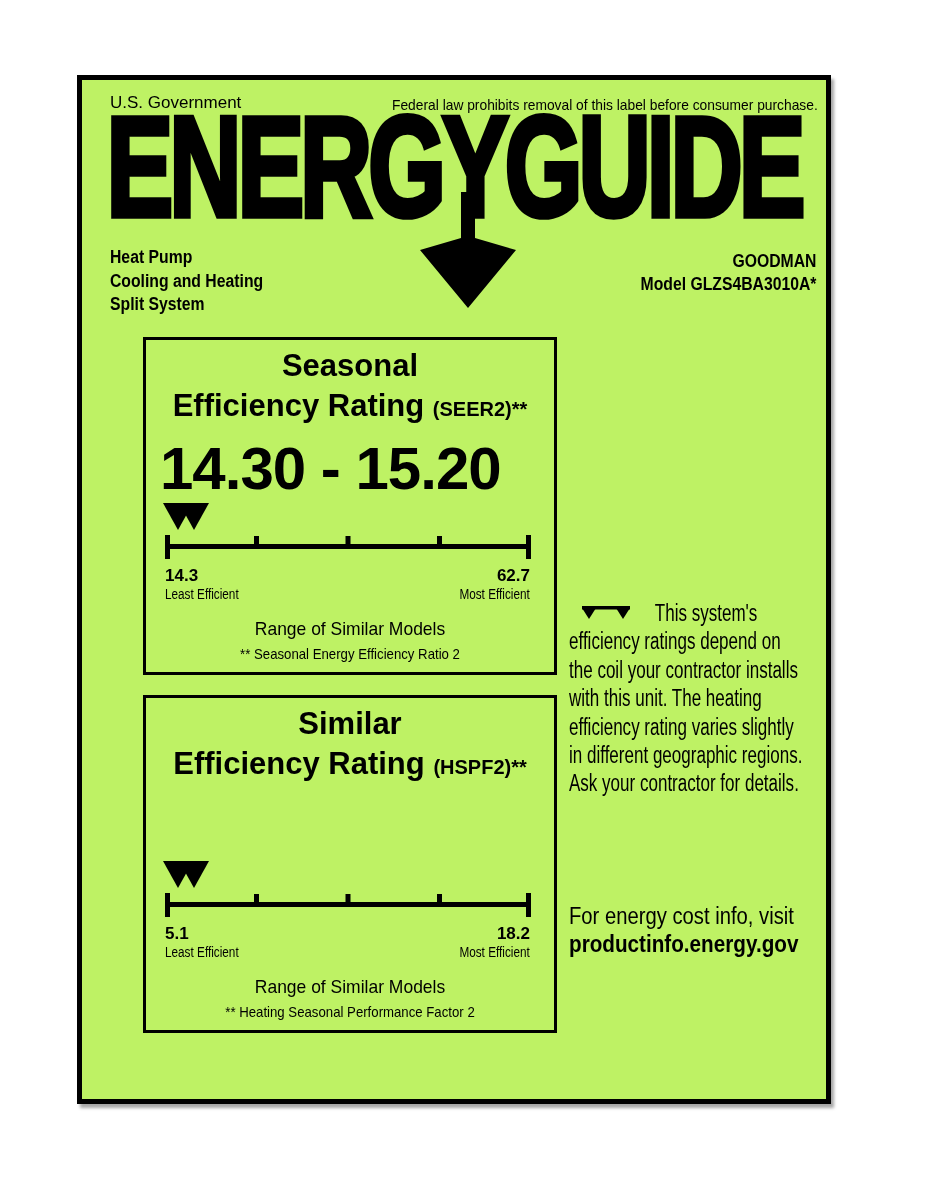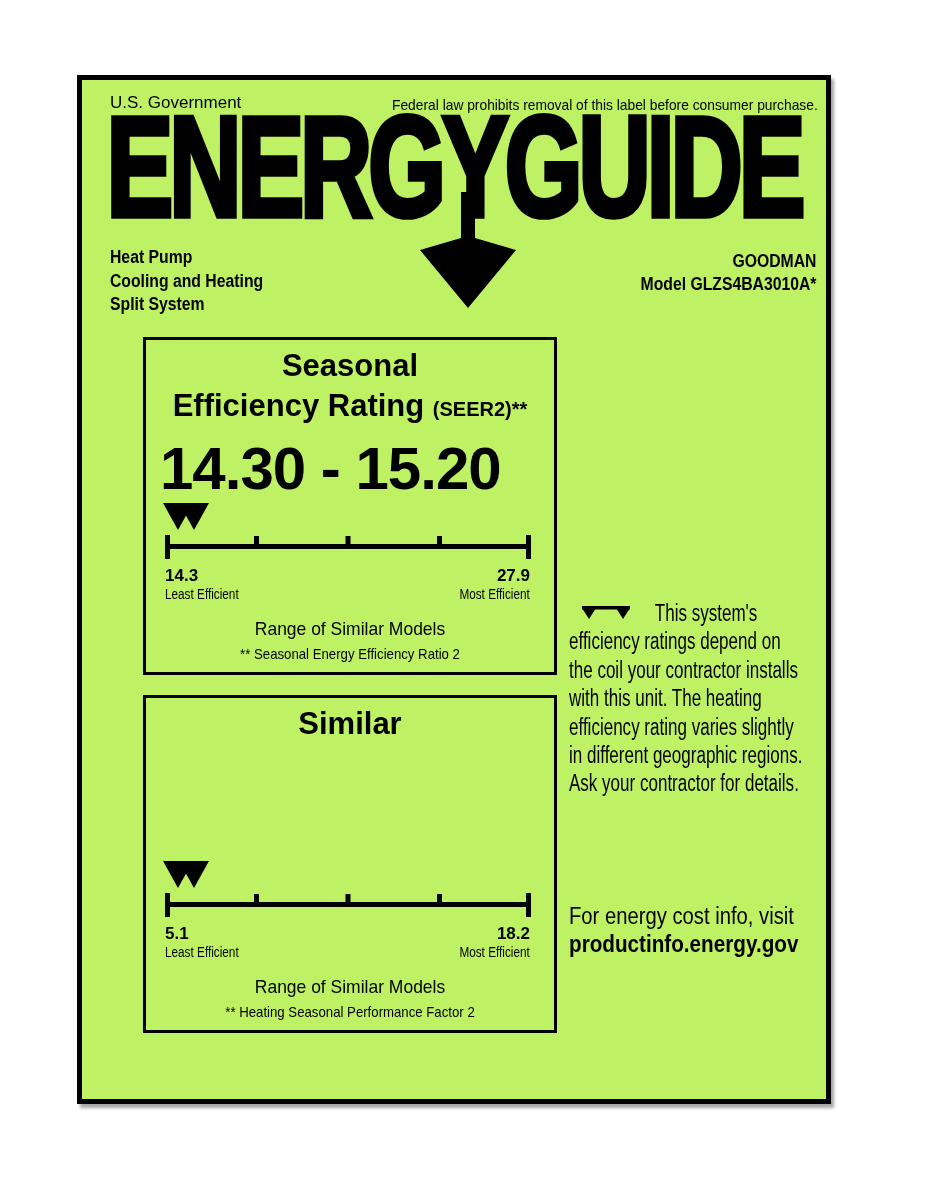--- a/index.html
+++ b/index.html
@@ -109,29 +109,33 @@
       <svg width="366" height="28" viewBox="0 0 366 28">
         <rect x="0" y="11" width="366" height="5" fill="#000"></rect>
         <rect x="0" y="2" width="5" height="24" fill="#000"></rect>
         <rect x="361" y="2" width="5" height="24" fill="#000"></rect>
         <rect x="89" y="3" width="5" height="9" fill="#000"></rect>
         <rect x="180.5" y="3" width="5" height="9" fill="#000"></rect>
         <rect x="272" y="3" width="5" height="9" fill="#000"></rect>
       </svg>
     </span>
     <div class="scale-min">14.3</div>
-    <div class="scale-max">27.9</div>
+    <div class="scale-max">62.7</div>
     <div class="least">Least Efficient</div>
     <div class="most">Most Efficient</div>
     <div class="caption">Range of Similar Models</div>
     <div class="footnote">** Seasonal Energy Efficiency Ratio 2</div>
   </div>
 
   <div class="box box-heating">
     <div class="box-title">Similar</div>
+    <div class="rating-heading">
+      <span>Efficiency Rating</span>
+      <span class="rating-code">(HSPF2)**</span>
+    </div>
     <span class="range-marker">
       <svg width="46" height="27" viewBox="0 0 46 27">
         <polygon points="0,0 30,0 15,27" fill="#000"></polygon>
         <polygon points="16,0 46,0 31,27" fill="#000"></polygon>
       </svg>
     </span>
     <span class="scale">
       <svg width="366" height="28" viewBox="0 0 366 28">
         <rect x="0" y="11" width="366" height="5" fill="#000"></rect>
         <rect x="0" y="2" width="5" height="24" fill="#000"></rect>

